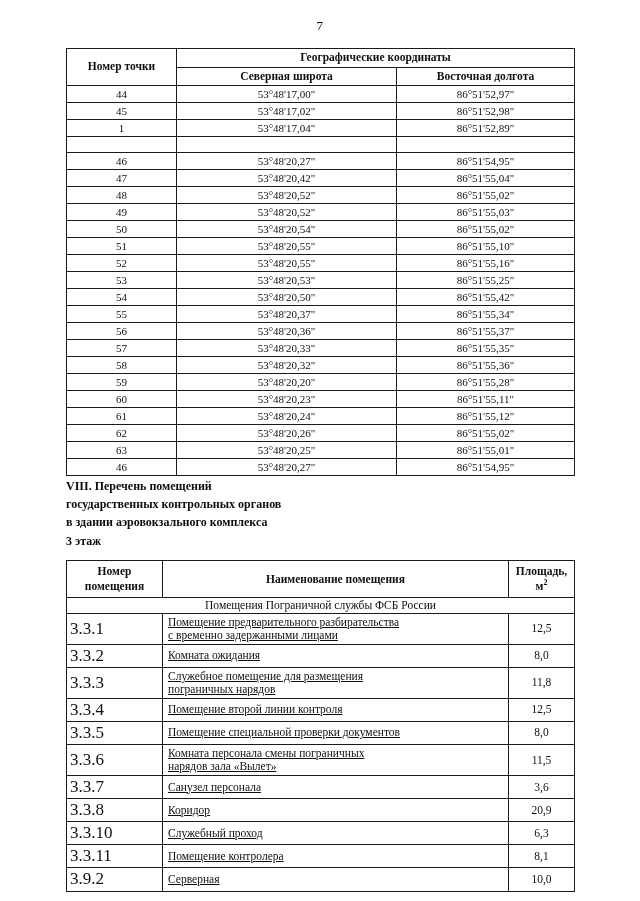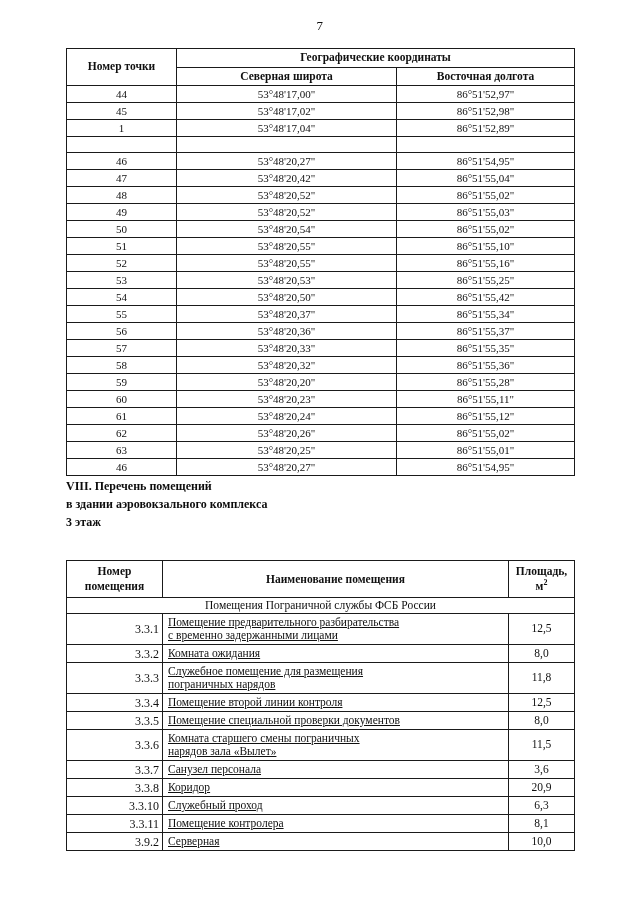--- a/index.html
+++ b/index.html
@@ -122,22 +122,22 @@
   table.rooms-table col.r-num  { width: 96px; }
   table.rooms-table col.r-name { width: 346px; }
   table.rooms-table col.r-area { width: 66px; }
 
   table.rooms-table th {
     font-size: 11.5px;
     padding: 3px 2px;
     line-height: 1.25;
   }
   table.rooms-table td.cell-num {
-    text-align: right;
-    font-size: 12px;
+    text-align: left;
+    font-size: 17px;
   }
   table.rooms-table td.cell-name {
     text-align: left;
     font-size: 11.5px;
     padding-left: 5px;
     text-decoration: underline;
   }
   table.rooms-table td.cell-area {
     text-align: center;
     font-size: 11.5px;
@@ -299,20 +299,21 @@
             <td class="cell-num">46</td>
             <td class="cell-lat">53°48'20,27"</td>
             <td class="cell-lon">86°51'54,95"</td>
           </tr>
         </tbody>
     </table>
   </div>
 
   <div class="section-heading">
     <div>VIII. Перечень помещений</div>
+    <div>государственных контрольных органов</div>
     <div>в здании аэровокзального комплекса</div>
     <div>3 этаж</div>
   </div>
 
   <div class="rooms-table-wrap">
     <table class="doc-table rooms-table">
       <colgroup>
         <col class="r-num">
           <col class="r-name">
           <col class="r-area">
@@ -366,21 +367,21 @@
           <tr class="short">
             <td class="cell-num">3.3.5</td>
             <td class="cell-name">
               <span class="name-line">Помещение специальной проверки документов</span>
             </td>
             <td class="cell-area">8,0</td>
           </tr>
           <tr class="tall">
             <td class="cell-num">3.3.6</td>
             <td class="cell-name">
-              <span class="name-line">Комната старшего смены пограничных</span>
+              <span class="name-line">Комната персонала смены пограничных</span>
               <span class="name-line">нарядов зала «Вылет»</span>
             </td>
             <td class="cell-area">11,5</td>
           </tr>
           <tr class="short">
             <td class="cell-num">3.3.7</td>
             <td class="cell-name">
               <span class="name-line">Санузел персонала</span>
             </td>
             <td class="cell-area">3,6</td>

